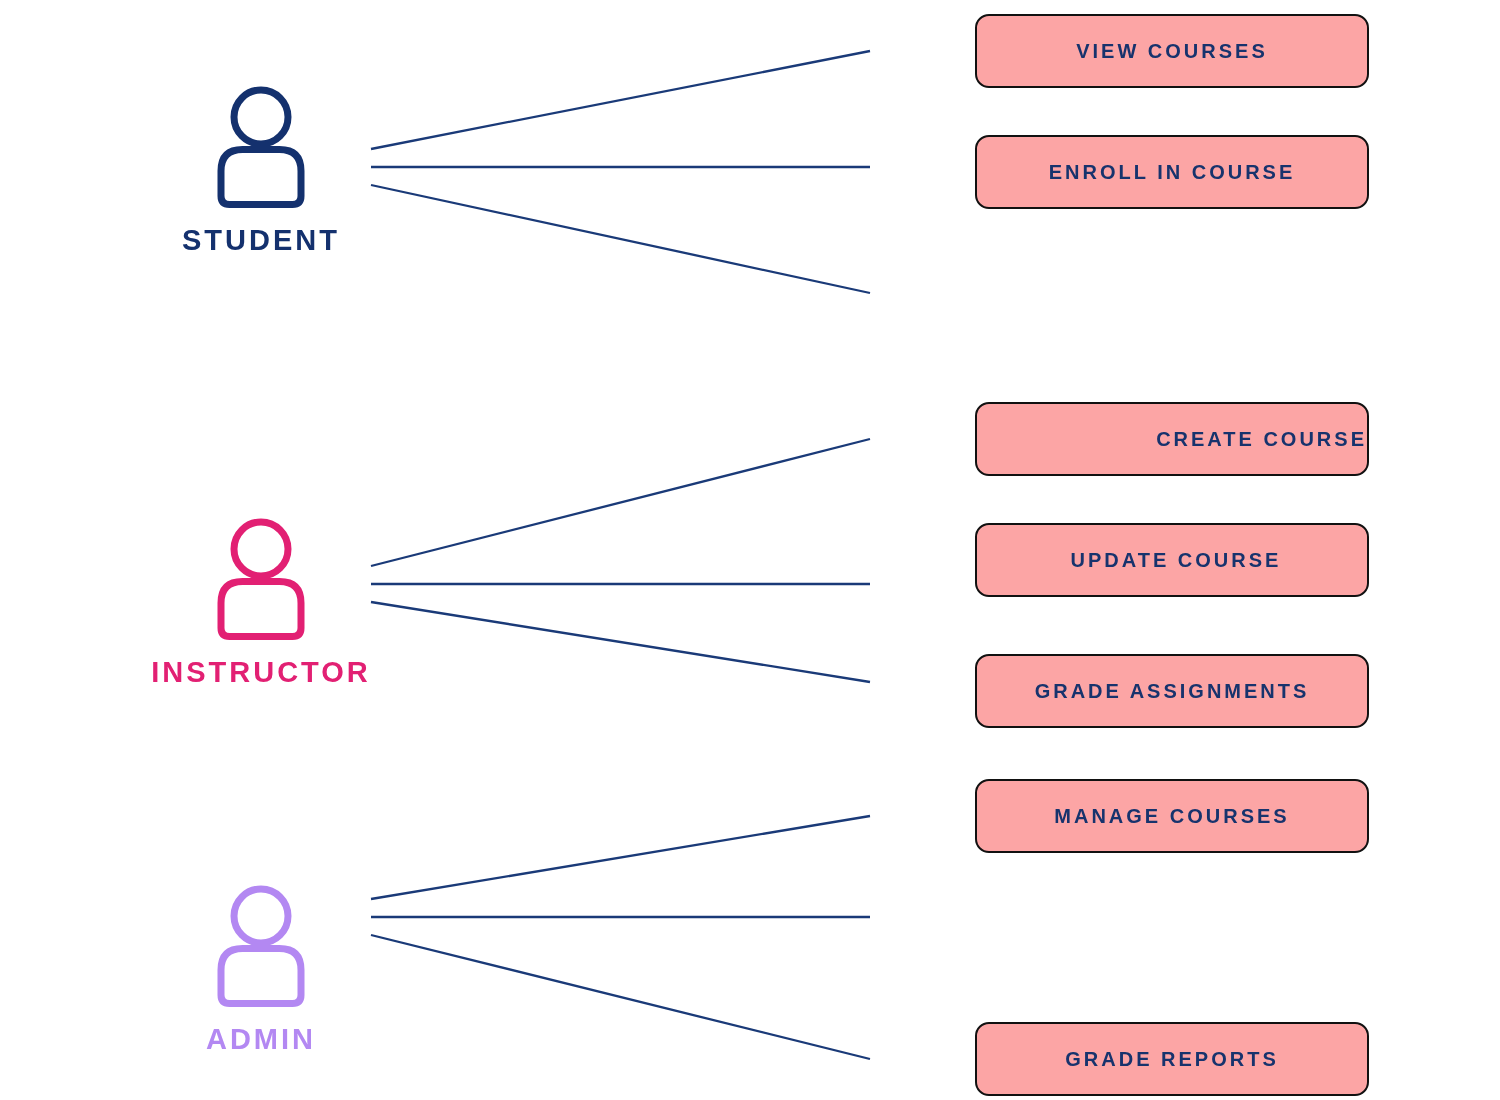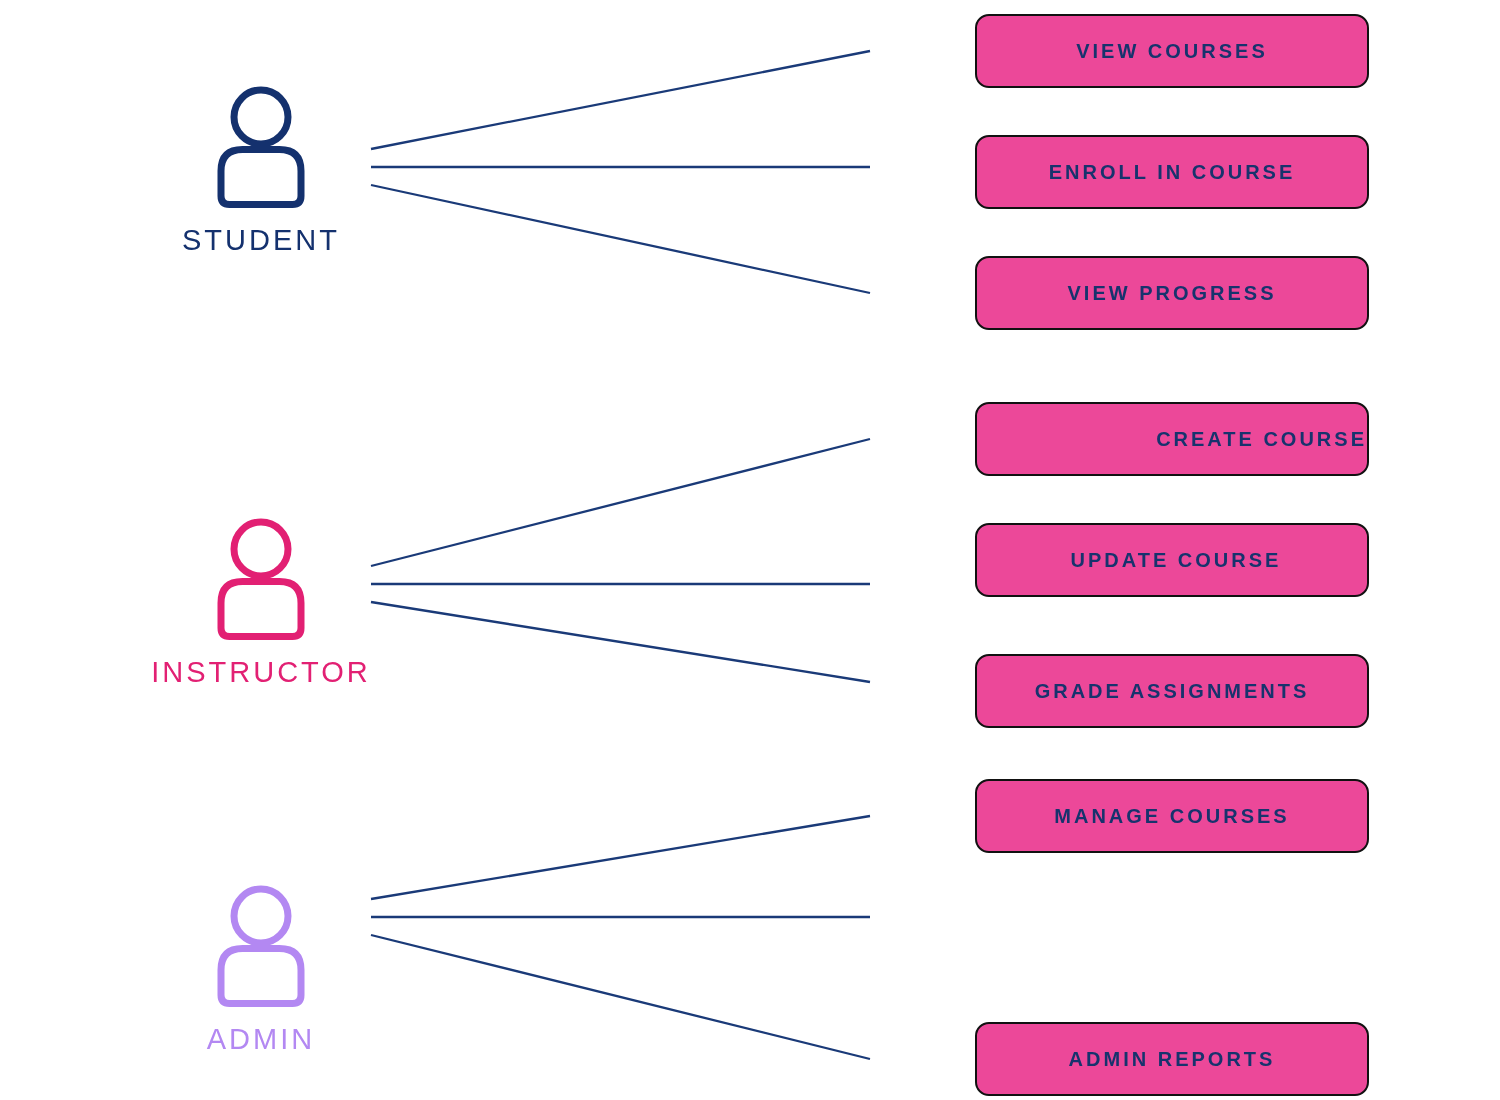--- a/index.html
+++ b/index.html
@@ -39,31 +39,31 @@
   }
   .person-icon circle,
   .person-icon path {
     stroke: currentColor;
     fill: none;
     stroke-width: 7;
   }
   .actor-label {
     margin-top: 16px;
     font-size: 29px;
-    font-weight: normal;
+    font-weight: bold;
     letter-spacing: 3px;
     white-space: nowrap;
   }
   .usecase {
     position: absolute;
     left: 975px;
     width: 394px;
     height: 74px;
     box-sizing: border-box;
-    background: #ec4899;
+    background: #fca5a5;
     border: 2.5px solid #111111;
     border-radius: 14px;
     display: flex;
     align-items: center;
     justify-content: center;
   }
   .uc0 { top: 14px;   }
   .uc1 { top: 135px; justify-content: center;  }
   .uc2 { top: 256px;  }
   .uc3 { top: 402px; justify-content: flex-end;  }
@@ -120,32 +120,29 @@
     </svg>
     <span class="actor-label">ADMIN</span>
   </div>
 
   <div class="usecase uc0">
     <span class="usecase-label">VIEW COURSES</span>
   </div>
   <div class="usecase uc1">
     <span class="usecase-label">ENROLL IN COURSE</span>
   </div>
-  <div class="usecase uc2">
-    <span class="usecase-label">VIEW PROGRESS</span>
-  </div>
   <div class="usecase uc3">
     <span class="usecase-label">CREATE COURSE</span>
   </div>
   <div class="usecase uc4">
     <span class="usecase-label">UPDATE COURSE</span>
   </div>
   <div class="usecase uc5">
     <span class="usecase-label">GRADE ASSIGNMENTS</span>
   </div>
   <div class="usecase uc6">
     <span class="usecase-label">MANAGE COURSES</span>
   </div>
   <div class="usecase uc8">
-    <span class="usecase-label">ADMIN REPORTS</span>
+    <span class="usecase-label">GRADE REPORTS</span>
   </div>
 
 </div>
 
 </body></html>

